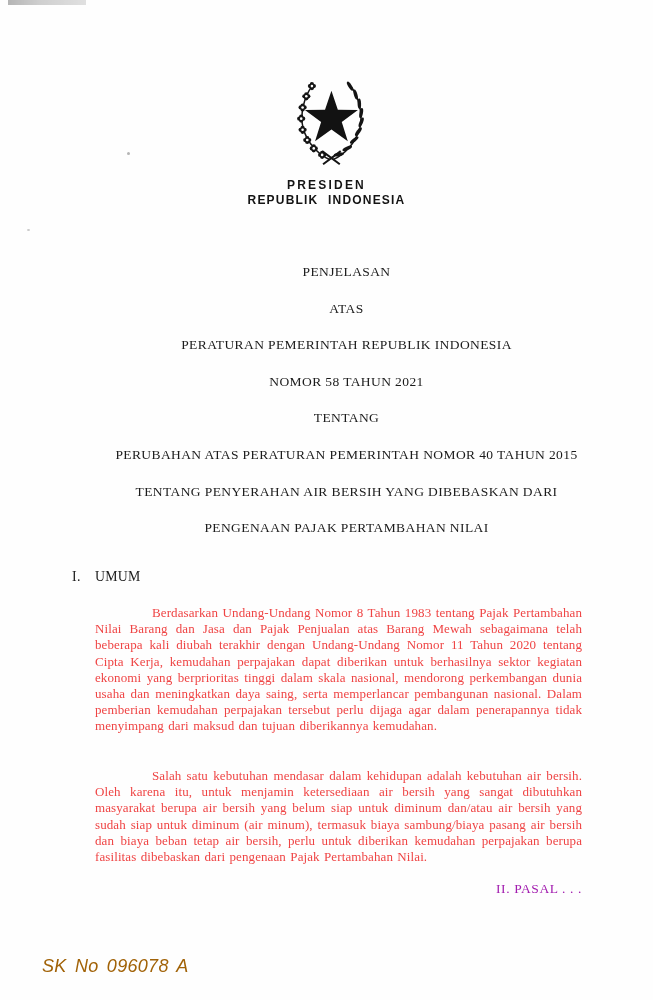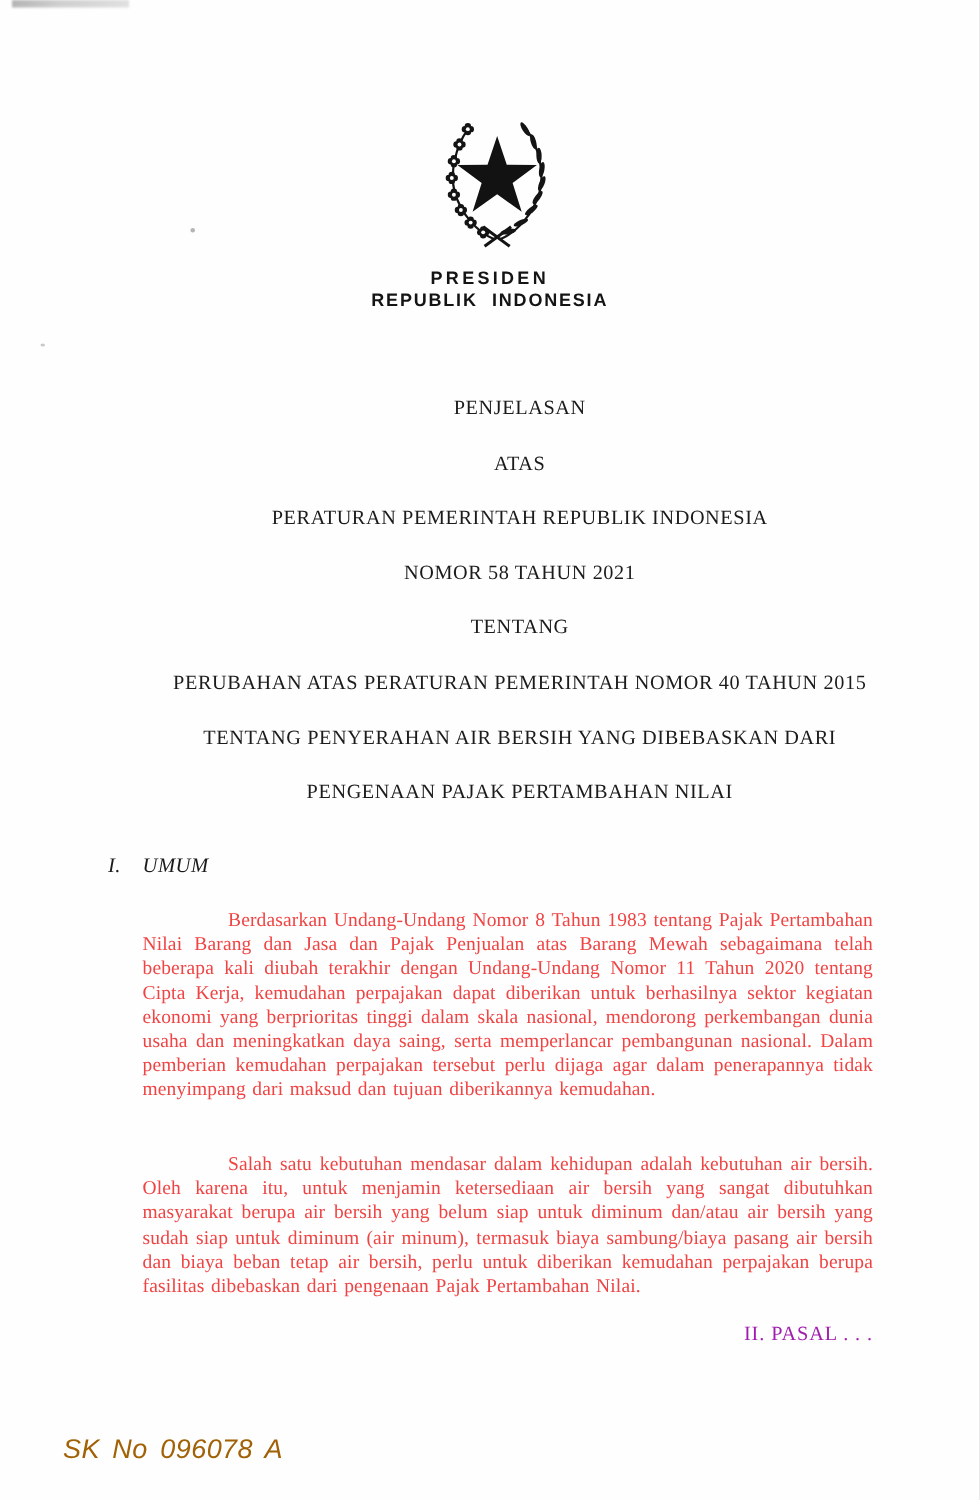--- a/index.html
+++ b/index.html
@@ -38,21 +38,21 @@
     position:absolute;left:0;right:0;top:254px;
     text-align:center;
     font-size:13.5px;letter-spacing:.4px;
     color:#1b1b1b;
   }
   .title-line{line-height:36.6px;height:36.6px;padding-left:40px;}
 
   
   .section-head{
     position:absolute;left:72px;top:569px;
-    font-size:13.8px;color:#1b1b1b;letter-spacing:.3px;font-style:italic;
+    font-size:13.8px;color:#1b1b1b;letter-spacing:.3px;
   }
   .section-head .num{display:inline-block;width:23px;}
   .body-text{
     position:absolute;left:95px;width:487px;
     font-size:13px;line-height:16.2px;
     text-align:justify;color:#ef4444;
     letter-spacing:.1px;word-spacing:1px;
   }
   .para1{top:592px;}
   .para1 .indent, .para2 .indent{display:inline-block;width:57px;}

